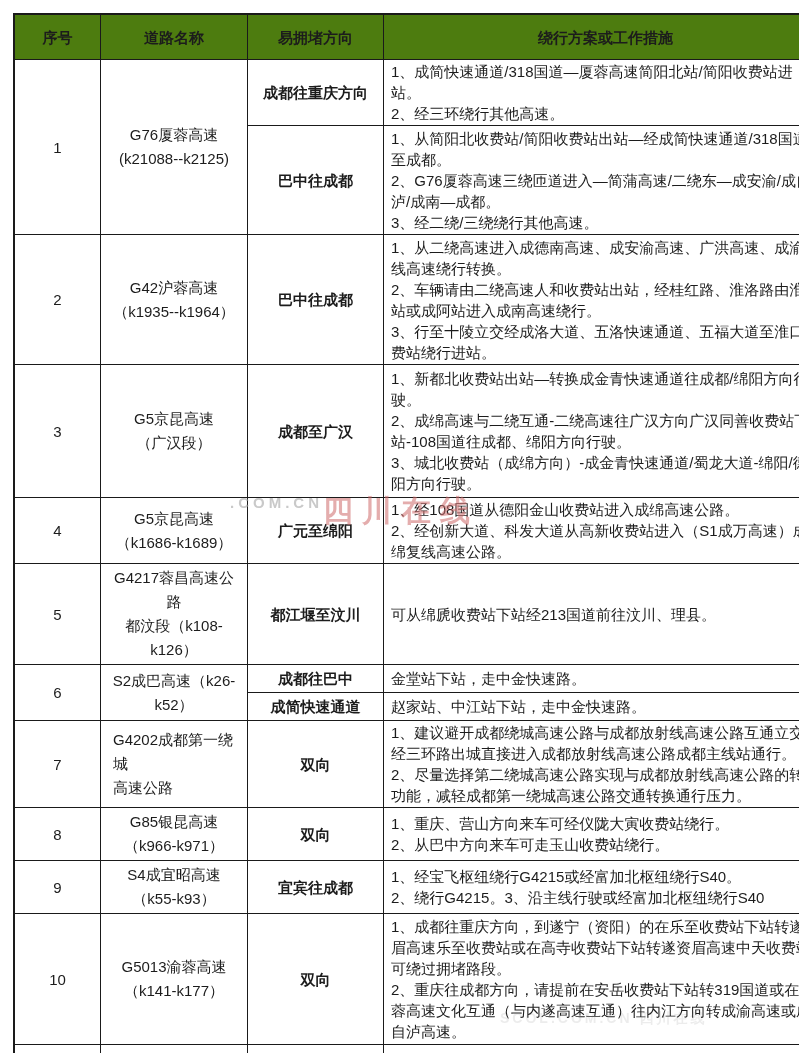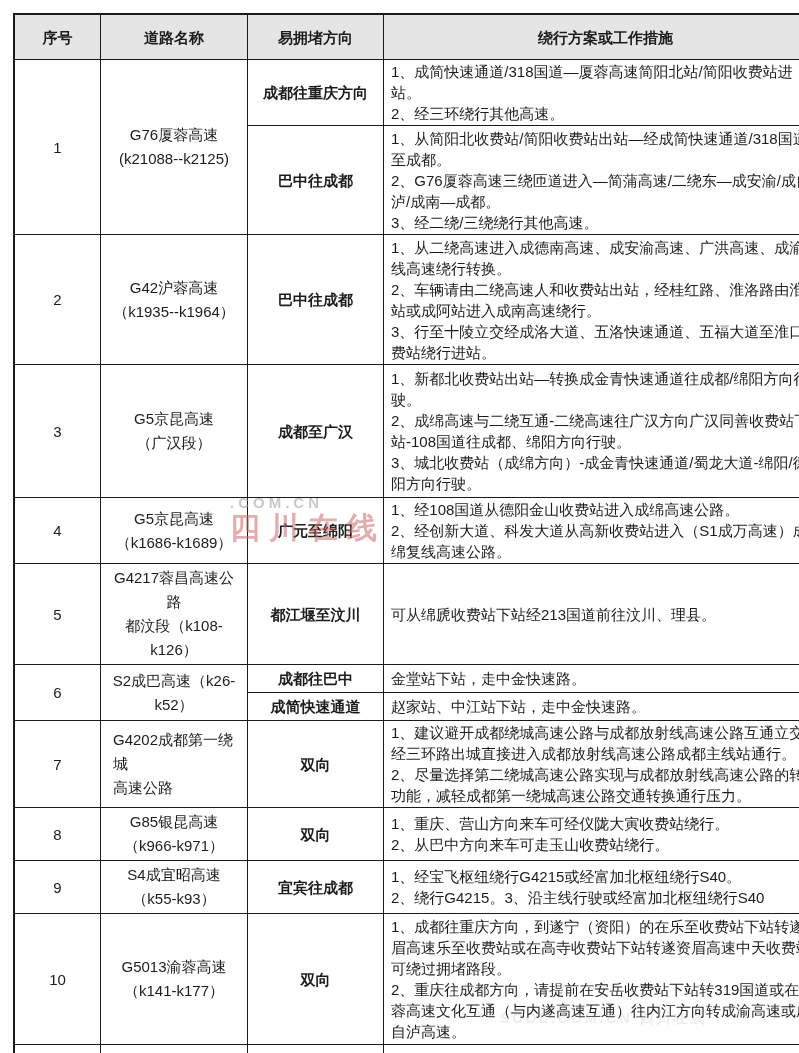--- a/index.html
+++ b/index.html
@@ -9,21 +9,21 @@
   }
   .page{position:absolute;left:13px;top:13px;width:777px;}
   table.detour{
     border-collapse:collapse;table-layout:fixed;width:777px;
     border:2px solid #1a1a1a;background:#fff;
   }
   table.detour td,table.detour th{
     border:1px solid #1a1a1a;vertical-align:middle;
     font-size:15px;line-height:21px;word-break:break-all;
   }
-  th.hdr{font-weight:bold;font-size:17px;height:40px;text-align:center;padding:2px 4px;background:#e5e5e5;}
+  th.hdr{font-weight:bold;font-size:17px;height:40px;text-align:center;padding:2px 4px;background:#4d7c0f;}
   td.c-no{width:77px;text-align:center;padding:1px 2px;}
   td.c-road{width:138px;text-align:center;padding:2px 6px;}
   td.c-road .line{line-height:24px;}
   td.c-road.left{text-align:left;padding-left:12px;}
   td.c-dir{width:127px;text-align:center;padding:1px 4px;font-weight:bold;}
   td.c-meas{width:435px;text-align:left;padding:1px 7px;}
   td.c-meas .line{line-height:21px;}
   
   .scol-watermark{
     position:absolute;left:226px;top:494px;display:flex;align-items:flex-start;
@@ -33,21 +33,21 @@
     display:flex;align-items:center;
     font-style:italic;font-weight:bold;font-size:47px;line-height:50px;
     color:rgba(104,136,180,0.55);letter-spacing:1px;
   }
   .globe-icon{
     display:inline-block;width:38px;height:38px;margin:4px 2px 0 3px;
     border:4px solid rgba(104,136,180,0.55);border-radius:50%;
     background:repeating-linear-gradient(170deg,transparent 0 4px,rgba(104,136,180,0.5) 4px 7px);
     box-sizing:border-box;
   }
-  .wm-right{display:flex;flex-direction:column;margin-left:4px;}
+  .wm-right{display:flex;flex-direction:row;margin-left:4px;}
   .wm-domain{font-size:15px;font-weight:bold;color:rgba(165,165,165,0.6);letter-spacing:4px;line-height:17px;}
   .wm-site{font-size:30px;font-weight:bold;color:rgba(206,106,106,0.55);letter-spacing:9px;line-height:33px;}
   .faint-watermark{
     position:absolute;left:500px;top:1010px;z-index:5;pointer-events:none;
     font-size:14px;font-weight:bold;letter-spacing:3px;color:rgba(110,110,110,0.13);white-space:nowrap;
   }
 </style>
 </head>
 <body>
 

